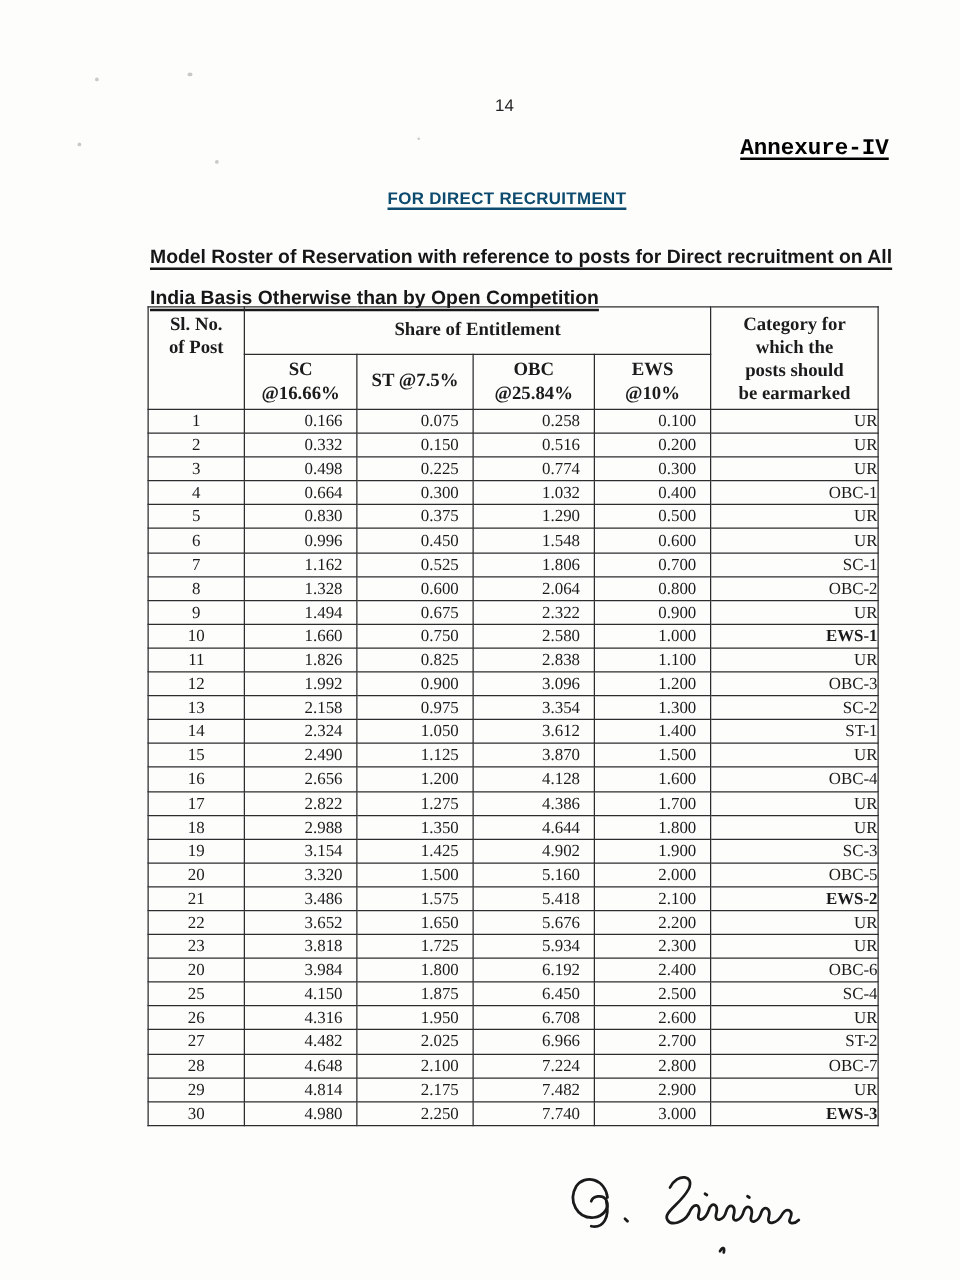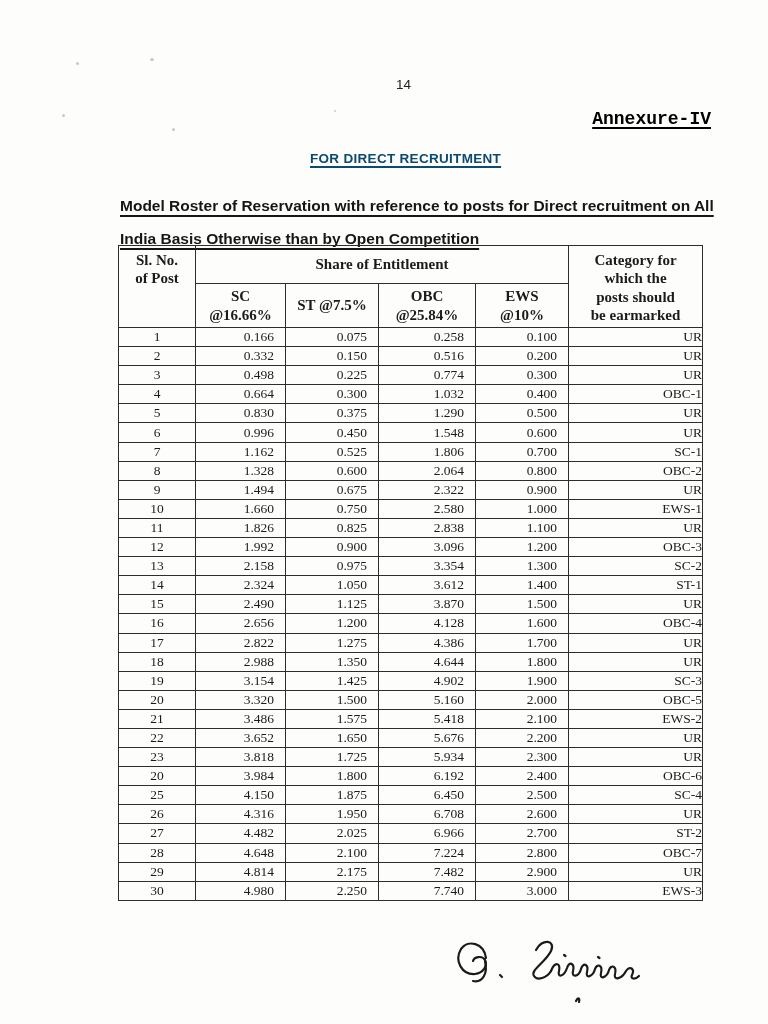--- a/index.html
+++ b/index.html
@@ -86,21 +86,21 @@
     font-size: 15px;
   }
   th.h-slno { vertical-align: top; padding-top: 5px; }
   th.h-share { height: 38px; vertical-align: middle; }
   th.h-category { vertical-align: top; padding-top: 5px; line-height: 1.3; text-align: center; }
   tr.subhead th { height: 44px; vertical-align: middle; }
   .roster td { height: 19.1px; }
   td.sl  { text-align: center; }
   td.num { text-align: right; padding-right: 11px; }
   td.cat { text-align: right; padding-left: 8px; }
-  td.cat.bold { font-weight: normal; }
+  td.cat.bold { font-weight: bold; }
   .signature {
     position: absolute;
     left: 448px;
     top: 928px;
     width: 230px;
     height: 84px;
   }
   .speck {
     position: absolute;
     width: 3px; height: 3px;

